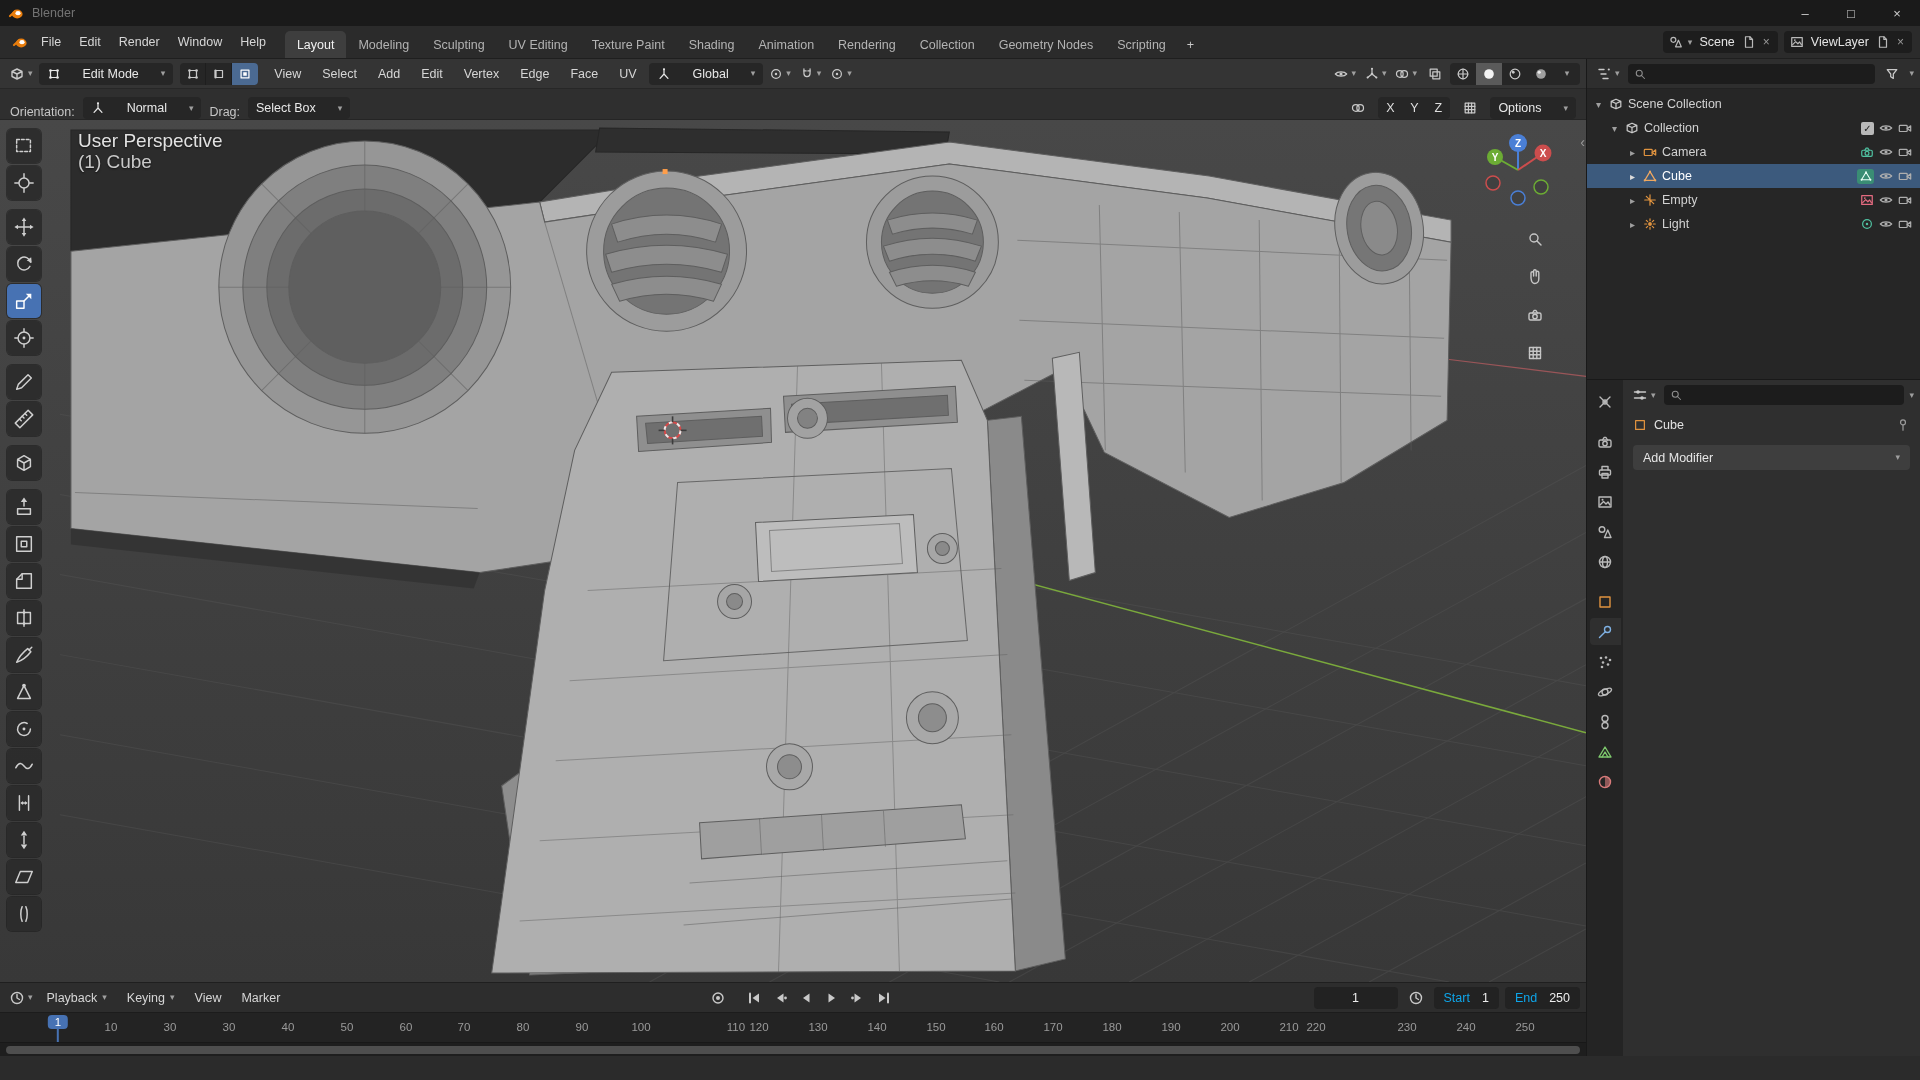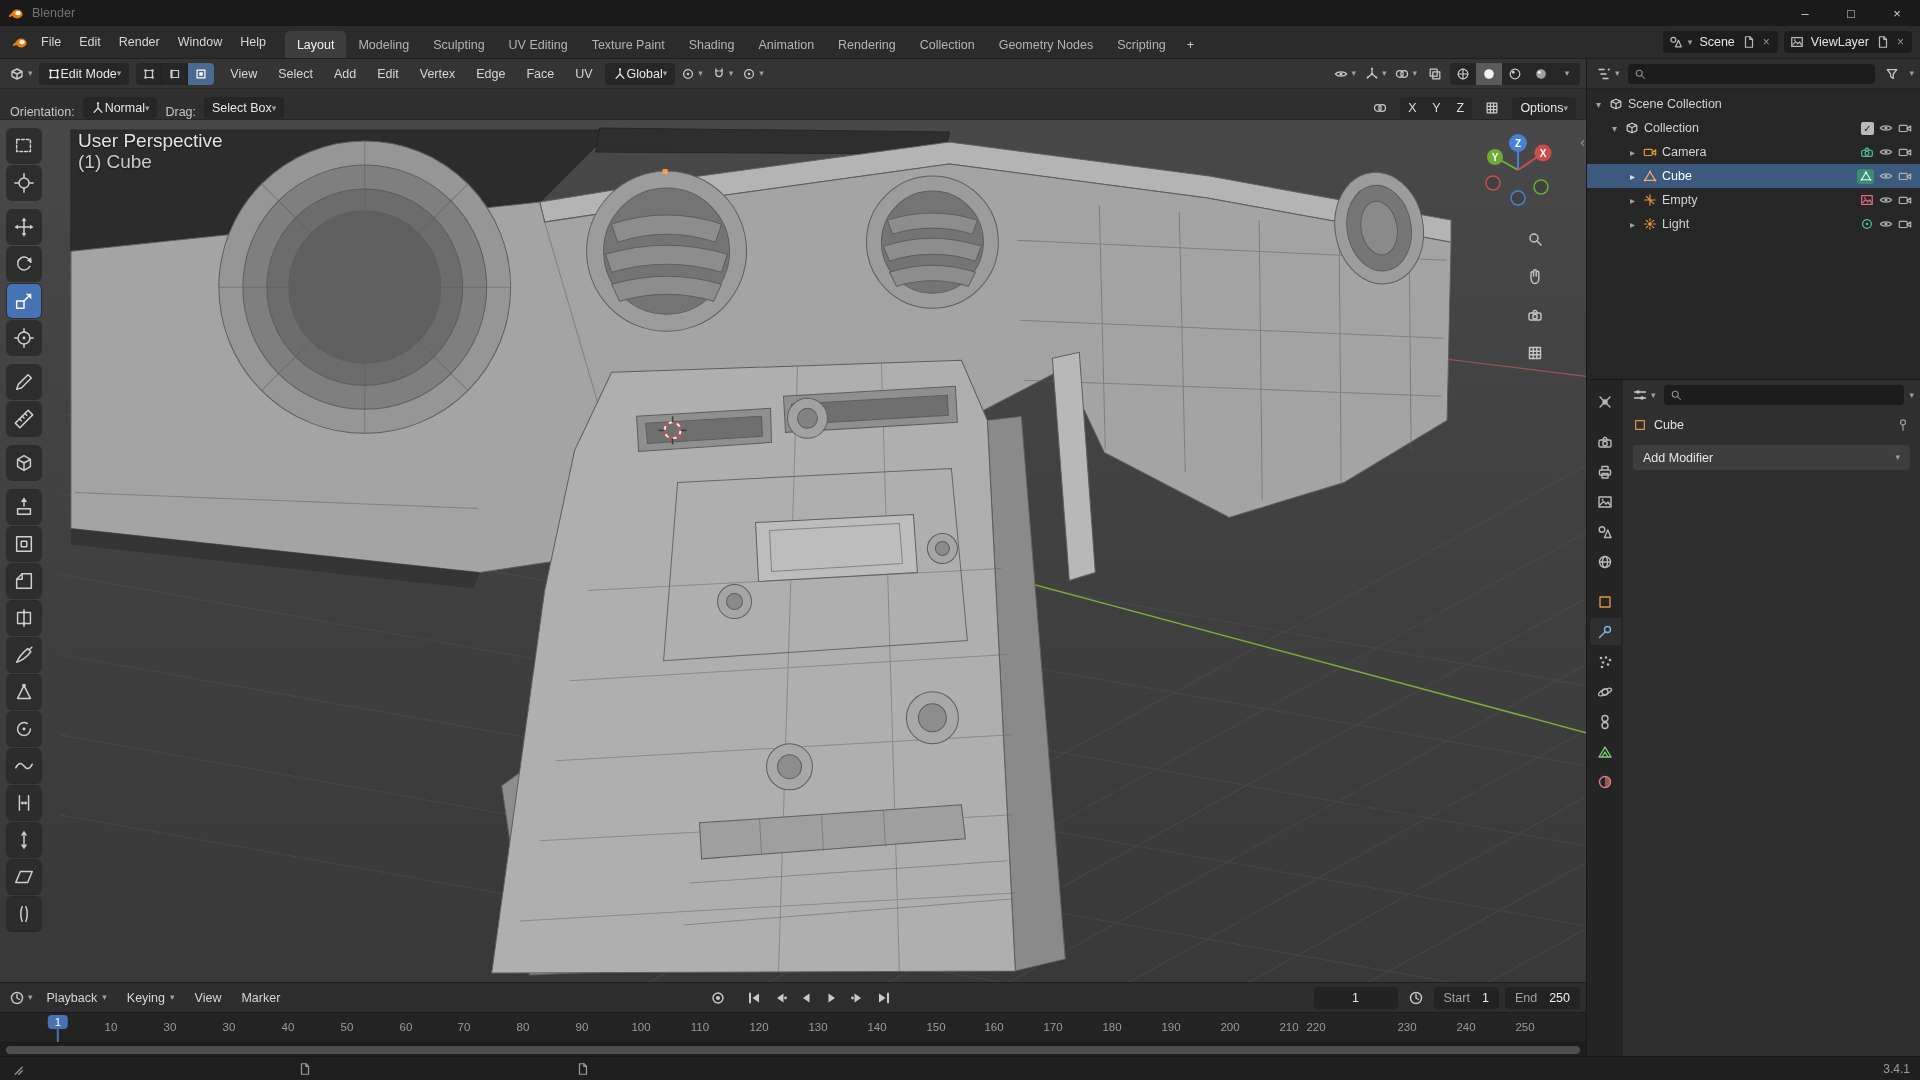--- a/index.html
+++ b/index.html
@@ -27,21 +27,21 @@
   .tb-right{margin-left:auto;display:flex;gap:6px;align-items:center}
   .pill{background:#1d1d1d;border-radius:4px;height:22px;display:flex;align-items:center;padding:0 6px;gap:5px;color:#b9b9b9}
   .pill-text{color:#e4e4e4;padding:0 2px}
   .xbtn{color:#9a9a9a;font-size:12px;padding:0 2px}
 
   
   .content{position:absolute;top:59px;left:0;right:0;bottom:24px;display:flex}
   .left-col{flex:1;display:flex;flex-direction:column;min-width:0}
 
   .vp-header{height:30px;background:#343434;display:flex;align-items:center;padding:0 6px;gap:3px;border-bottom:1px solid #272727}
-  .dd{background:#262626;height:22px;border-radius:4px;display:flex;align-items:center;gap:0;padding:0 8px;color:#e8e8e8;white-space:nowrap}
+  .dd{background:#262626;height:22px;border-radius:4px;display:flex;align-items:center;gap:22px;padding:0 8px;color:#e8e8e8;white-space:nowrap}
   .iconbtn{height:22px;min-width:24px;padding:0 3px;display:flex;align-items:center;justify-content:center;border-radius:4px;gap:3px;color:#c9c9c9}
   .segmode{display:flex;background:#262626;border-radius:4px;overflow:hidden;margin:0 4px}
   .modebtn{width:26px;height:22px;display:flex;align-items:center;justify-content:center;color:#c9c9c9;border-right:1px solid #1e1e1e}
   .modebtn:last-child{border-right:none}
   .modebtn.active{background:#4b6a92;color:#fff}
   .seg{display:flex;background:#262626;border-radius:4px;overflow:hidden;align-items:center}
   .segbtn{width:26px;height:22px;display:flex;align-items:center;justify-content:center;color:#c9c9c9}
   .segbtn.active{background:#5a5a5a;color:#f3f3f3}
   .spacer{flex:1}
 
@@ -65,21 +65,21 @@
 
   
   .tl-header{height:30px;background:#2d2d2d;border-top:1px solid #1f1f1f;display:flex;align-items:center;padding:0 6px;position:relative}
   .tl-left{display:flex;align-items:center;gap:2px}
   .tl-center{display:flex;align-items:center;gap:2px;margin:0 auto}
   .tl-right{display:flex;align-items:center;gap:6px}
   .playbtn{width:24px;height:22px;display:flex;align-items:center;justify-content:center;color:#c9c9c9}
   .playbtn.rec{margin-right:10px}
   .field{background:#222;border-radius:4px;height:22px;display:flex;align-items:center;justify-content:center;color:#ededed;padding:0 10px;gap:12px}
   .field.frame{width:84px}
-  .pairlbl{color:#a3a3a3}
+  .pairlbl{color:#0ea5e9}
   .tl-ruler{height:30px;background:#232323;position:relative;border-top:1px solid #1c1c1c;overflow:hidden}
   .tick{position:absolute;top:8px;transform:translateX(-50%);font-size:11.5px;color:#9a9a9a}
   .playhead{position:absolute;top:0;bottom:0;transform:translateX(-50%);display:flex;flex-direction:column;align-items:center;z-index:2}
   .ph-badge{background:#4772b3;color:#fff;font-size:11.5px;border-radius:4px;padding:1px 7px;margin-top:2px}
   .ph-line{width:2px;flex:1;background:#4772b3}
   .tl-scroll{height:14px;background:#1e1e1e;position:relative;border-top:1px solid #181818}
   .thumb{position:absolute;left:6px;right:6px;top:3px;height:8px;background:#4e4e4e;border-radius:4px}
 
   
   .right-panel{width:334px;background:#2a2a2a;border-left:1px solid #191919;display:flex;flex-direction:column}
@@ -1004,21 +1004,21 @@
         <span class="tick" style="left:111px">10</span>
         <span class="tick" style="left:170px">30</span>
         <span class="tick" style="left:229px">30</span>
         <span class="tick" style="left:288px">40</span>
         <span class="tick" style="left:347px">50</span>
         <span class="tick" style="left:406px">60</span>
         <span class="tick" style="left:464px">70</span>
         <span class="tick" style="left:523px">80</span>
         <span class="tick" style="left:582px">90</span>
         <span class="tick" style="left:641px">100</span>
-        <span class="tick" style="left:700px">110</span>
+        <span class="tick" style="left:736px">110</span>
         <span class="tick" style="left:759px">120</span>
         <span class="tick" style="left:818px">130</span>
         <span class="tick" style="left:877px">140</span>
         <span class="tick" style="left:936px">150</span>
         <span class="tick" style="left:994px">160</span>
         <span class="tick" style="left:1053px">170</span>
         <span class="tick" style="left:1112px">180</span>
         <span class="tick" style="left:1171px">190</span>
         <span class="tick" style="left:1230px">200</span>
         <span class="tick" style="left:1289px">210</span>
@@ -1271,25 +1271,13 @@
             <div class="addmod">
               <span>Add Modifier</span>
               <span class="chev">▾</span>
             </div>
           </div>
         </div>
       </div>
     </div>
   </div>
 
-  <div class="statusbar">
-    <svg class="ico s14">
-        <use href="#s-grip"></use>
-      </svg>
-    <svg class="ico s14 status-a">
-        <use href="#s-page"></use>
-      </svg>
-    <svg class="ico s14 status-b">
-        <use href="#s-page"></use>
-      </svg>
-    <span class="version">3.4.1</span>
-  </div>
 </div>
 
 </body></html>

